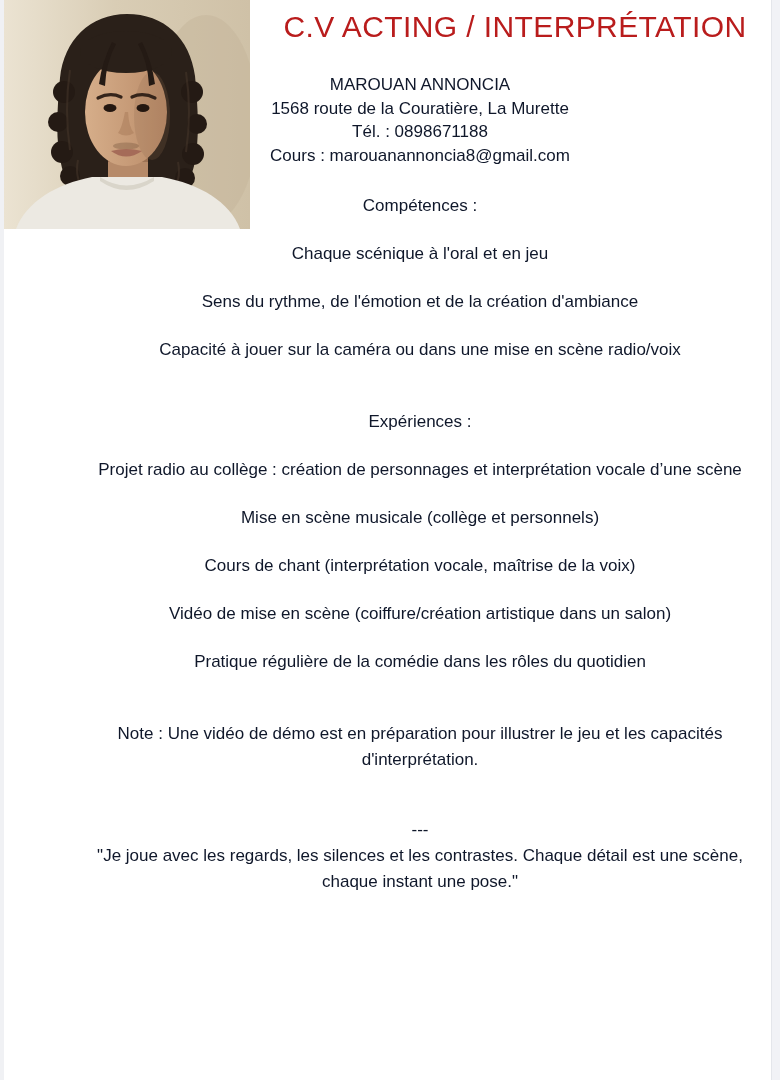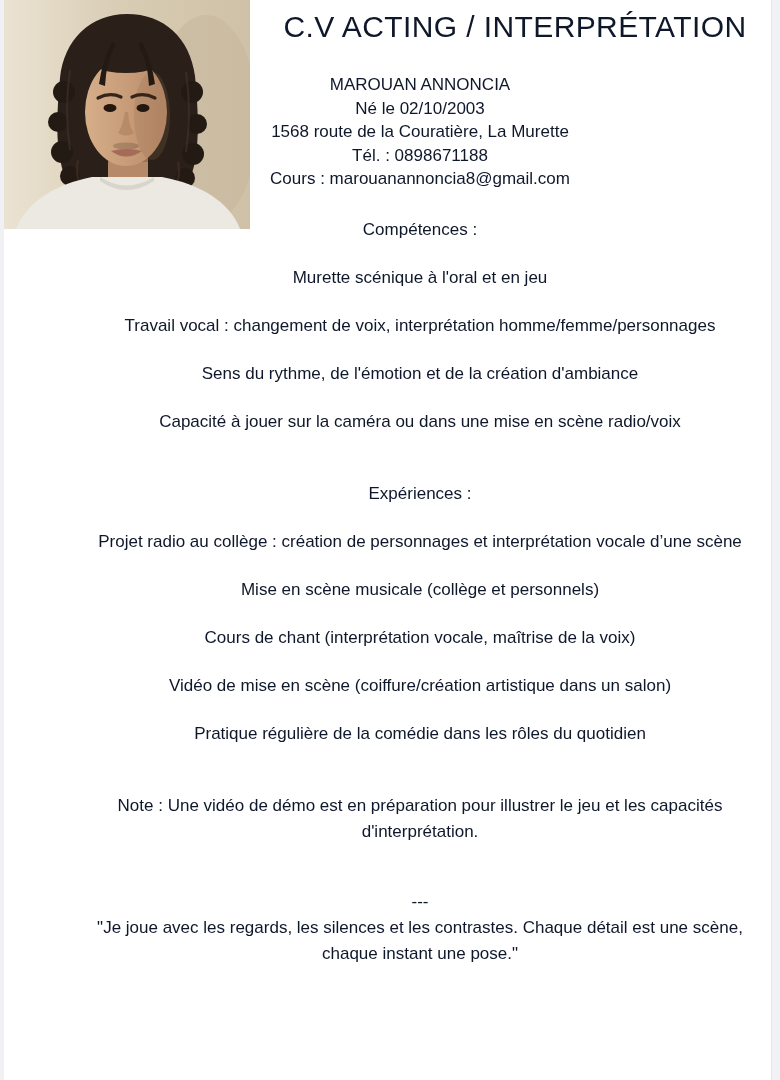--- a/index.html
+++ b/index.html
@@ -22,21 +22,21 @@
     width: 246px; height: 229px;
     overflow: hidden;
   }
   .photo svg { display: block; width: 100%; height: 100%; }
 
   .title {
     margin: 0 0 0 250px; width: 530px;
     padding-top: 9px;
     font-size: 30px; line-height: 36px;
     font-weight: 400; letter-spacing: 0.4px;
-    text-align: center; color: #0f172a;
+    text-align: center; color: #b91c1c;
     white-space: nowrap;
   }
 
   .content {
     margin-left: 60px; width: 720px;
     text-align: center;
     font-size: 17px; color: #0f172a;
   }
   .contact { margin-top: 28px; }
   .contact p { margin: 0; line-height: 23.5px; }
@@ -119,29 +119,27 @@
       <path d="M107,151 Q122,147 138,151 Q122,162 107,151 Z" fill="#a56b58"></path>
     </svg>
   </div>
 
   <h1 class="title">C.V ACTING / INTERPRÉTATION</h1>
 
   <div class="content">
 
     <div class="contact">
       <p>MAROUAN ANNONCIA</p>
-      <p>Né le 02/10/2003</p>
       <p>1568 route de la Couratière, La Murette</p>
       <p>Tél. : 0898671188</p>
       <p>Cours : marouanannoncia8@gmail.com</p>
     </div>
 
     <p class="para first-body">Compétences :</p>
-    <p class="para">Murette scénique à l'oral et en jeu</p>
-    <p class="para">Travail vocal : changement de voix, interprétation homme/femme/personnages</p>
+    <p class="para">Chaque scénique à l'oral et en jeu</p>
     <p class="para">Sens du rythme, de l'émotion et de la création d'ambiance</p>
     <p class="para">Capacité à jouer sur la caméra ou dans une mise en scène radio/voix</p>
 
     <p class="para sect-gap">Expériences :</p>
     <p class="para">Projet radio au collège : création de personnages et interprétation vocale d’une scène</p>
     <p class="para">Mise en scène musicale (collège et personnels)</p>
     <p class="para">Cours de chant (interprétation vocale, maîtrise de la voix)</p>
     <p class="para">Vidéo de mise en scène (coiffure/création artistique dans un salon)</p>
     <p class="para">Pratique régulière de la comédie dans les rôles du quotidien</p>
 

